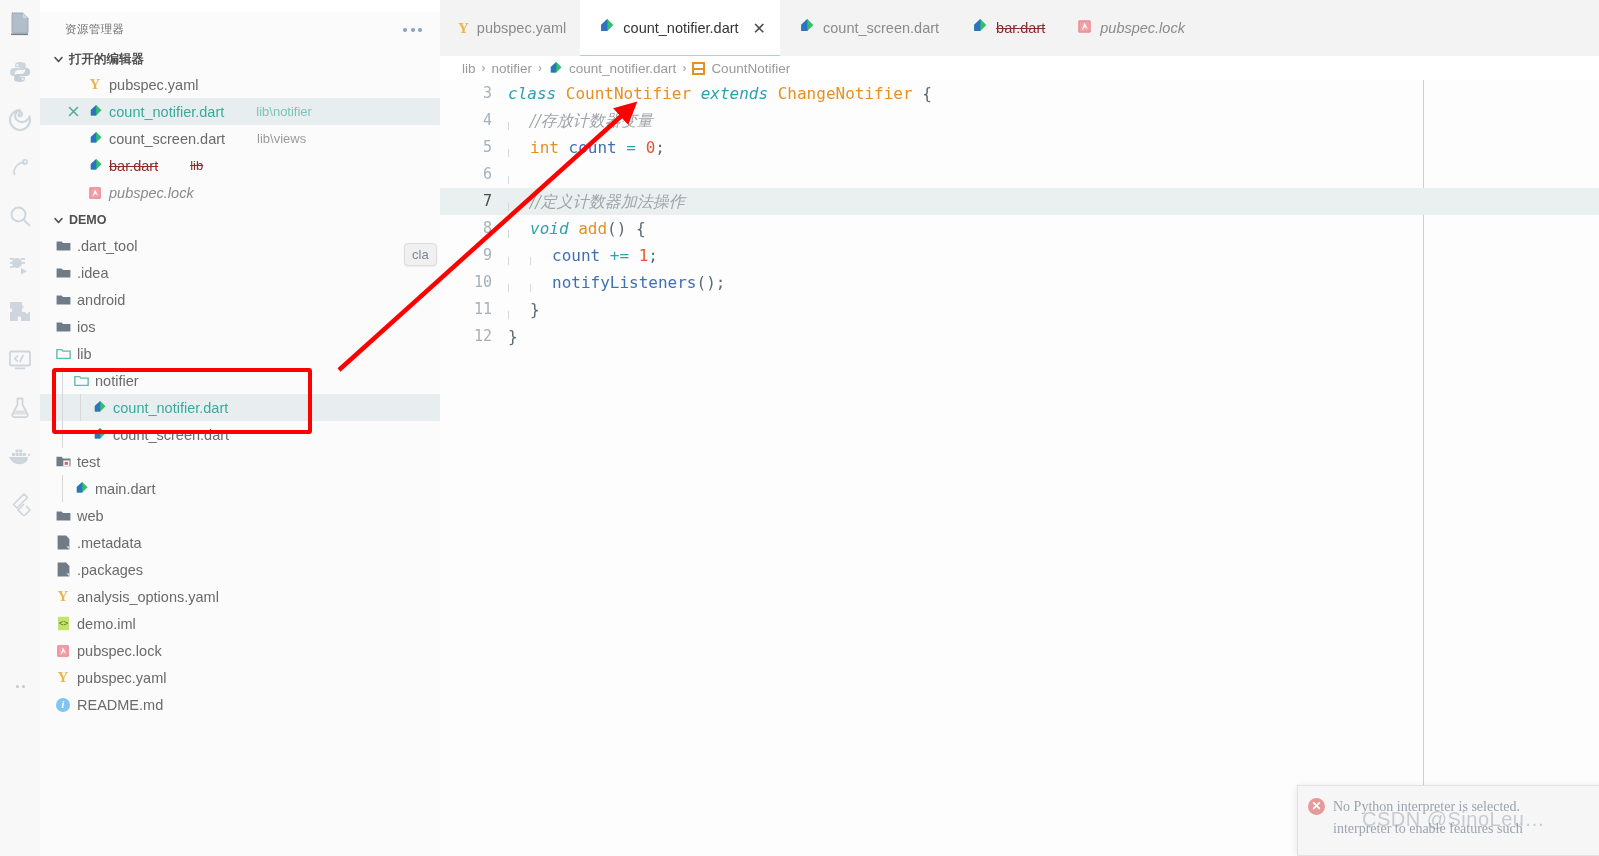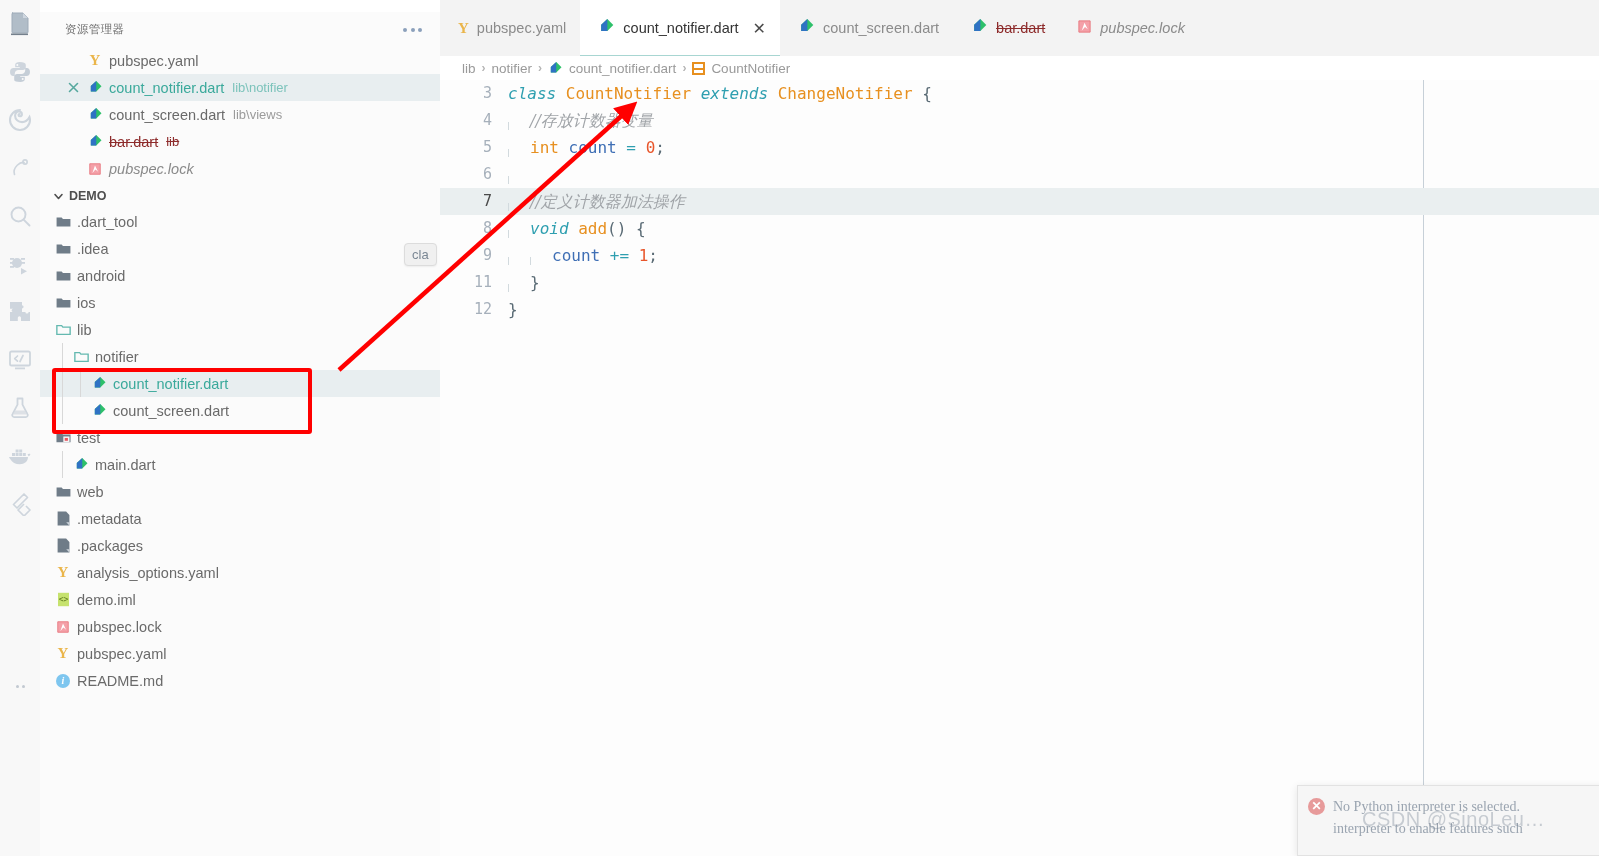--- a/index.html
+++ b/index.html
@@ -62,21 +62,21 @@
     font-size: 14.5px; color: #6a6a6a;
     white-space: nowrap; position: relative;
   }
   .row.sel { background: #e8eef0; }
   .row .close-x {
     width: 22px; display: flex; align-items: center; justify-content: center;
     color: #5f9ea0;
   }
   .row .ficon { width: 22px; display:flex; align-items:center; justify-content:center; flex: 0 0 22px; }
   .row .label { padding-left: 3px; }
-  .row .sub { color: #9b9b9b; font-size: 13px; padding-left: 8px; }
+  .row .sub { color: #9b9b9b; font-size: 13px; padding-left: 8px; margin-left: 24px; }
   .row.teal .label { color: #3aa99b; }
   .row.teal .sub { color: #7cc3bb; }
   .row.struck .label, .row.struck .sub { color: #8d2b2b; text-decoration: line-through; }
   .row.italic .label { font-style: italic; color: #8a8a8a; }
   .indent-guide {
     position: absolute; top: 0; bottom: 0; width: 1px; background: #d8d8d8;
   }
 
   
   .ic-dart { width: 15px; height: 15px; position: relative; display:block; }
@@ -314,20 +314,28 @@
 
     <div class="sidebar-title">
       <span class="t">资源管理器</span>
       <span class="more-dots">
           <i></i>
           <i></i>
           <i></i>
         </span>
     </div>
 
+    <div class="section-header">
+      <span class="chev">
+        <svg width="11" height="11" viewBox="0 0 11 11">
+            <path d="M2 3.5 L5.5 7.5 L9 3.5" fill="none" stroke="#4f4f4f" stroke-width="1.6" stroke-linecap="round" stroke-linejoin="round"></path>
+          </svg>
+      </span>
+      <span>打开的编辑器</span>
+    </div>
 
     <div class="row" style="padding-left:44px">
       <span class="ficon">
           <span class="ic-yaml">Y</span>
         </span>
       <span class="label">pubspec.yaml</span>
     </div>
 
     <div class="row sel teal" style="padding-left:22px">
       <span class="close-x">
@@ -659,20 +667,24 @@
       <div class="cline">
         <span class="lnum">8</span>
         <span class="ctext"><span class="ind" style="width:22px"><span class="ig" style="left:0"></span></span><span class="k-kw">void</span><span> </span><span class="k-type">add</span><span class="k-punct">() {</span></span>
       </div>
 
       <div class="cline">
         <span class="lnum">9</span>
         <span class="ctext"><span class="ind" style="width:22px"><span class="ig" style="left:0"></span></span><span class="ind" style="width:22px"><span class="ig" style="left:0"></span></span><span class="k-ident">count</span><span class="k-op"> += </span><span class="k-num">1</span><span class="k-punct">;</span></span>
       </div>
 
+      <div class="cline">
+        <span class="lnum">10</span>
+        <span class="ctext"><span class="ind" style="width:22px"><span class="ig" style="left:0"></span></span><span class="ind" style="width:22px"><span class="ig" style="left:0"></span></span><span class="k-ident">notifyListeners</span><span class="k-punct">();</span></span>
+      </div>
 
       <div class="cline">
         <span class="lnum">11</span>
         <span class="ctext"><span class="ind" style="width:22px"><span class="ig" style="left:0"></span></span><span class="k-punct">}</span></span>
       </div>
 
       <div class="cline">
         <span class="lnum">12</span>
         <span class="ctext"><span class="k-punct">}</span></span>
       </div>

